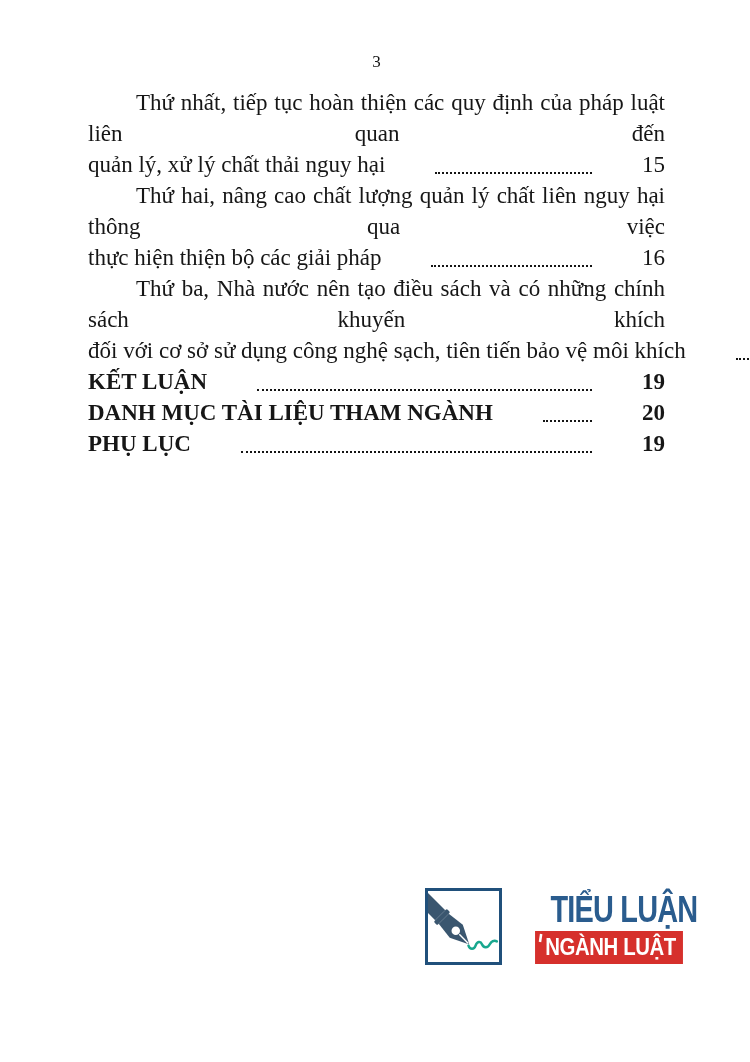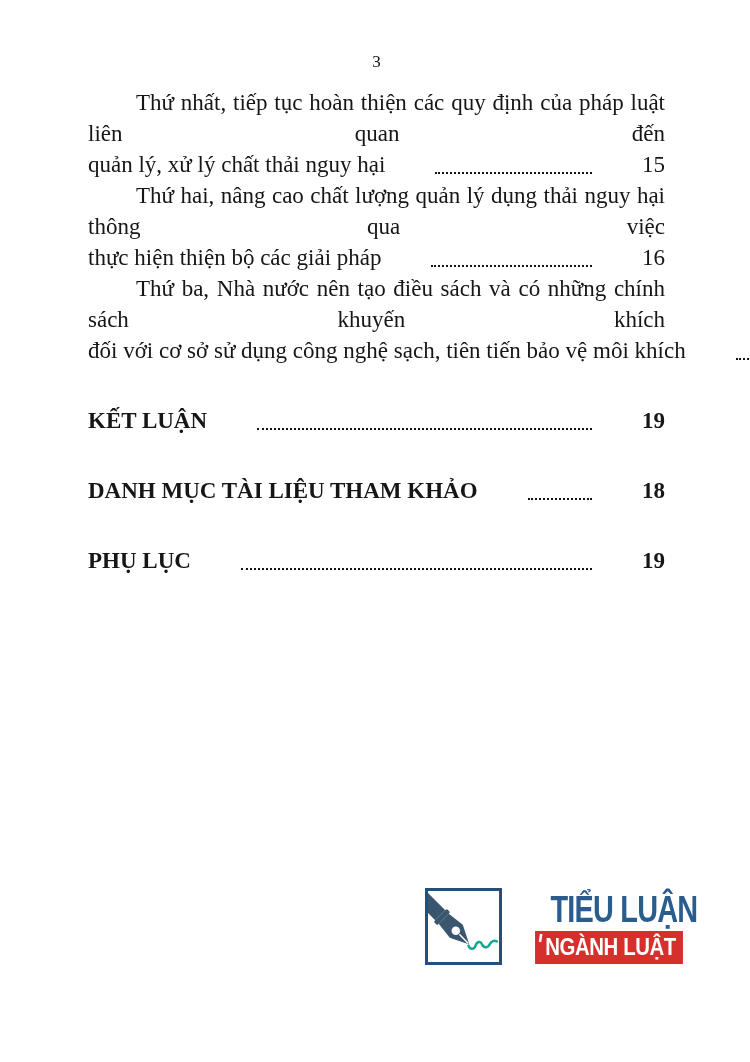--- a/index.html
+++ b/index.html
@@ -13,21 +13,21 @@
   .toc { margin-top:10px; font-size:23px; line-height:31px; }
   .jline { text-align:justify; text-align-last:justify; }
   .indent { text-indent:48px; }
   .lline { display:flex; align-items:baseline;gap:48px; }
   .txt { white-space:nowrap; }
   .leader { flex:1; align-self:stretch; position:relative; margin:0 2px; min-width:20px; }
   .leader::before {
     content:""; position:absolute; left:0; right:0; bottom:6px;
     border-bottom:2.2px dotted #141414;
   }
-  .bold { font-weight:bold;margin-top:39px; }
+  .bold { font-weight:bold; }
   .bold .leader::before { border-bottom-width:2.6px; }
 
   
   .logo { position:absolute; left:425px; top:888px; width:240px; height:78px; }
   .logo-icon {
     position:absolute; left:0; top:0; width:77px; height:77px; box-sizing:border-box;
     border:3px solid #20507b; background:#ffffff;
   }
   .logo-icon svg { display:block; width:100%; height:100%; }
   .logo-right { position:absolute; left:84px; top:3px; right:0; text-align:right;
@@ -60,21 +60,21 @@
     <div>
       <div class="jline indent">Thứ nhất, tiếp tục hoàn thiện các quy định của pháp luật liên quan đến</div>
       <div class="lline">
         <span class="txt">quản lý, xử lý chất thải nguy hại</span>
         <span class="leader"></span>
         <span class="pg">15</span>
       </div>
     </div>
 
     <div>
-      <div class="jline indent">Thứ hai, nâng cao chất lượng quản lý dụng thải nguy hại thông qua việc</div>
+      <div class="jline indent">Thứ hai, nâng cao chất lượng quản lý chất liên nguy hại thông qua việc</div>
       <div class="lline">
         <span class="txt">thực hiện thiện bộ các giải pháp </span>
         <span class="leader"></span>
         <span class="pg">16</span>
       </div>
     </div>
 
     <div>
       <div class="jline indent">Thứ ba, Nhà nước nên tạo điều sách và có những chính sách khuyến khích</div>
       <div class="lline">
@@ -84,23 +84,23 @@
       </div>
     </div>
 
     <div class="lline bold">
       <span class="txt">KẾT LUẬN</span>
       <span class="leader"></span>
       <span class="pg">19</span>
     </div>
 
     <div class="lline bold">
-      <span class="txt">DANH MỤC TÀI LIỆU THAM KHẢO</span>
+      <span class="txt">DANH MỤC TÀI LIỆU THAM NGÀNH</span>
       <span class="leader"></span>
-      <span class="pg">18</span>
+      <span class="pg">20</span>
     </div>
 
     <div class="lline bold">
       <span class="txt">PHỤ LỤC</span>
       <span class="leader"></span>
       <span class="pg">19</span>
     </div>
 
   </div>
 </div>

